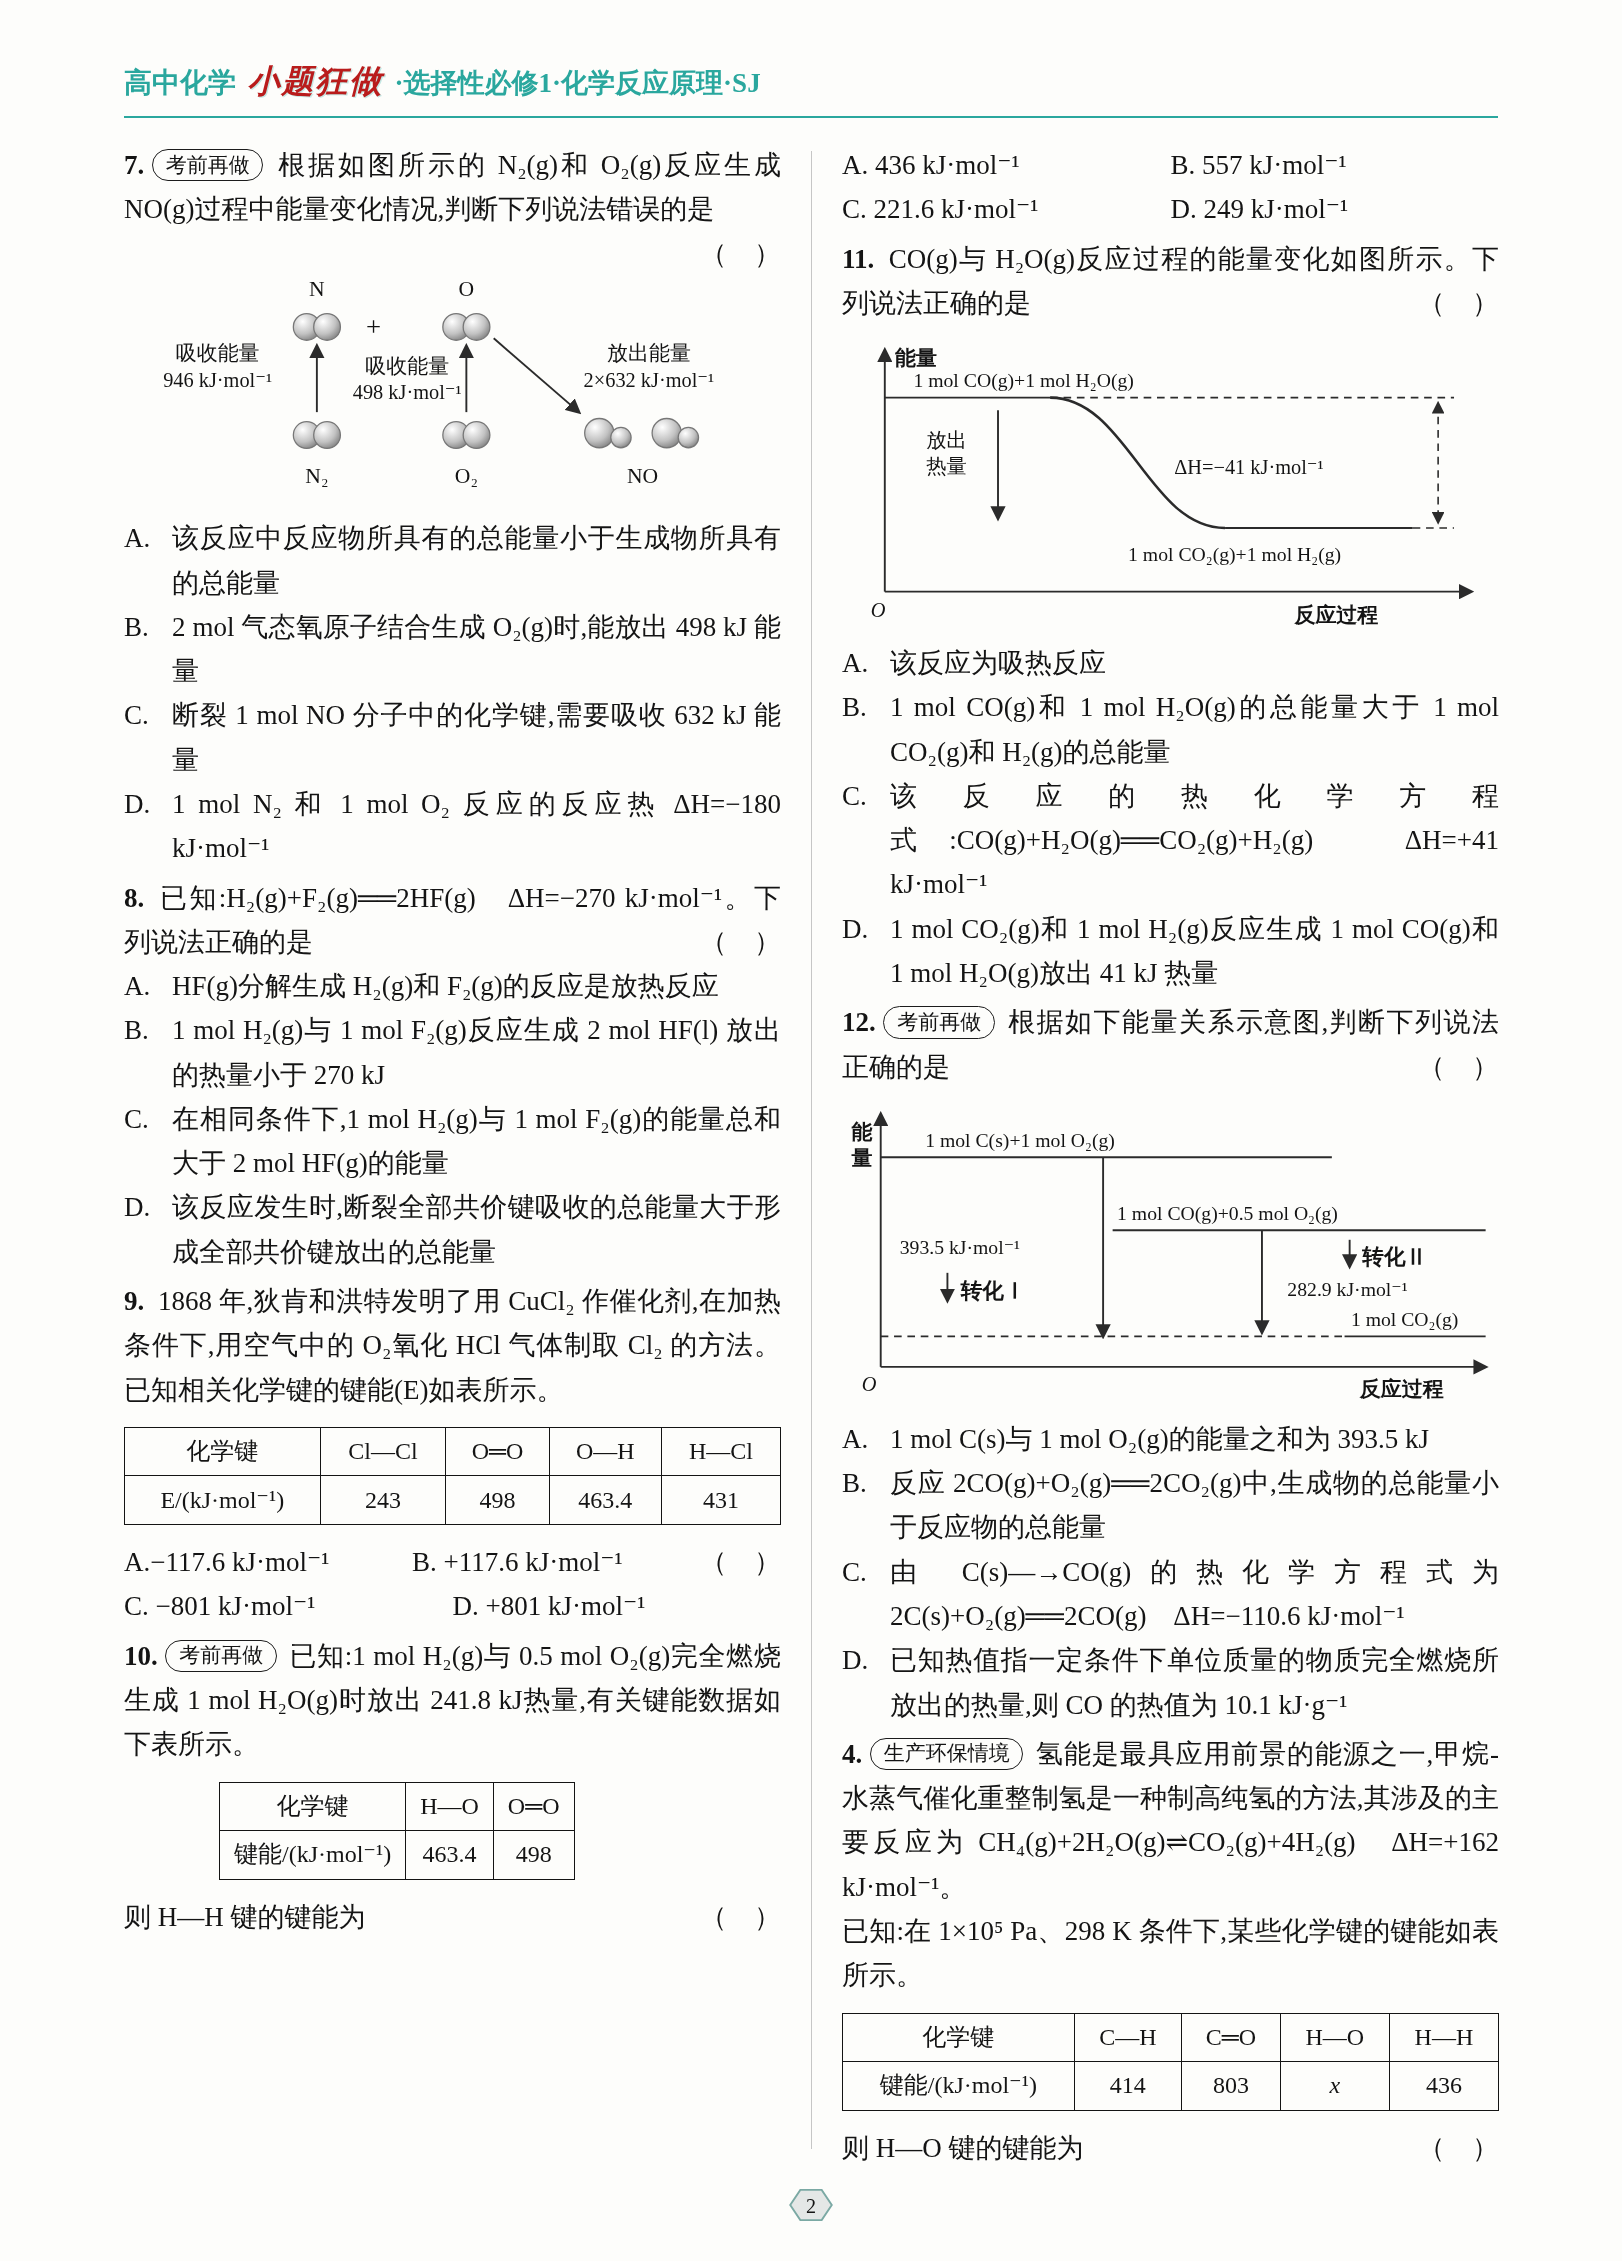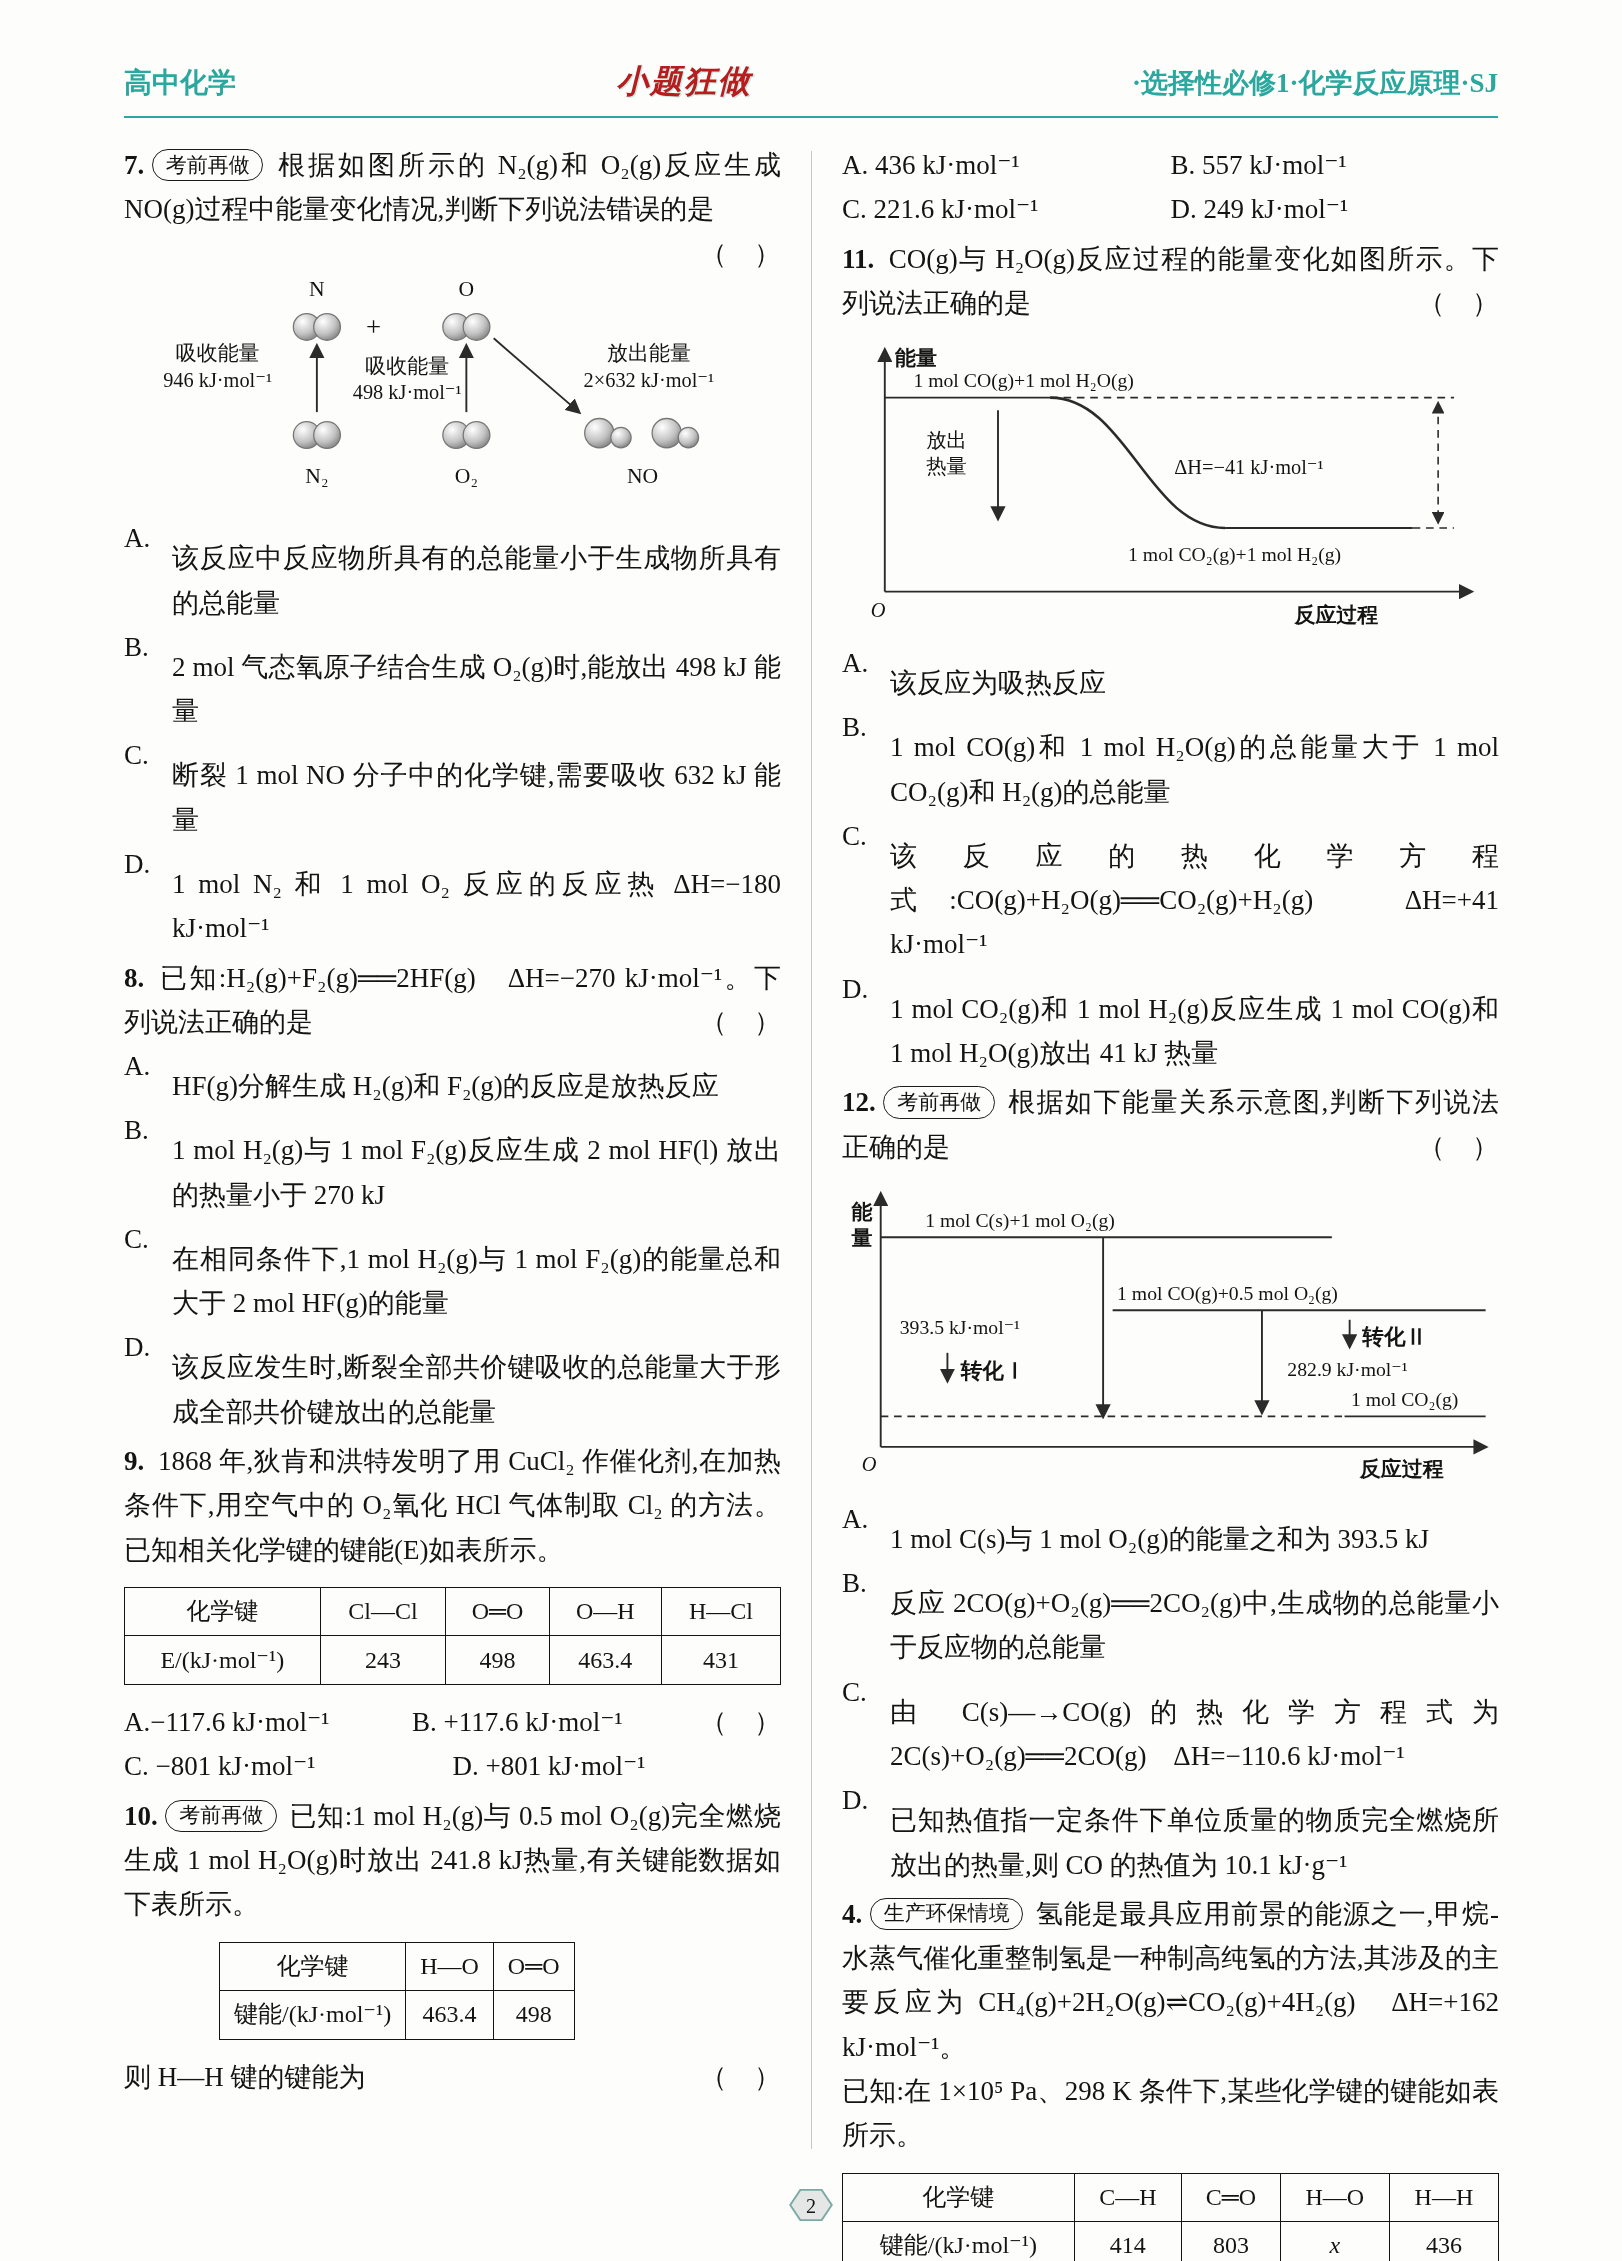--- a/index.html
+++ b/index.html
@@ -6,21 +6,21 @@
   body { background:#d9d9d6; }
   .page {
     width:1622px; height:2261px; background:#fdfdfb; position:relative;
     margin:0 auto; overflow:hidden; color:#141414;
     font-family:"Liberation Serif","DejaVu Serif",serif;
   }
   
   .header {
     position:absolute; top:60px; left:124px; right:124px;
     display:flex; align-items:baseline; gap:11.5px;
-    color:#2aa79e; padding-bottom:11.5px; border-bottom:2.5px solid #2aa79e;justify-content:space-between;
+    color:#2aa79e; padding-bottom:11.5px; border-bottom:2.5px solid #2aa79e;
   }
   .h-subject { font-size:28px; font-weight:bold; }
   .h-logo {
     font-size:32px; font-weight:bold; font-style:italic; letter-spacing:1.9px;
     color:#b91c1c; text-shadow:1.3px 1.3px 0 #c4e8e4;
     font-family:"Liberation Sans",sans-serif;
   }
   .h-series { font-size:27px; font-weight:bold; }
   
   .columns { position:absolute; top:143px; left:124px; display:flex; gap:61px; }
@@ -32,21 +32,21 @@
   .qnum { font-weight:bold; margin-right:6.4px; }
   .badge {
     display:inline-block; border:1.9px solid #1c1c1c; border-radius:24px;
     padding:0.6px 12.7px 2.5px; font-size:21px; line-height:1.3;
     position:relative; top:-2.5px; margin:0 5.1px 0 1.3px;
     font-family:"Liberation Sans",sans-serif;
   }
   .bracket { float:right; }
   .option { display:flex; }
   .opt-label { flex:0 0 48px; }
-  .opt-text { flex:1;margin-top:20px; }
+  .opt-text { flex:1; }
   .opt-pair { display:flex; }
   .opt-pair .cell { flex:0 0 50%; }
   .ans-row { display:flex; }
   .ans-row .cell4 { flex:0 0 25%; }
   
   .ktable { border-collapse:collapse; text-align:center; font-size:24px; line-height:1.55; margin:15.3px 0; }
   .ktable td { border:1.9px solid #141414; padding:5.1px 14px; }
   .w100 { width:100%; }
   .indent { margin-left:95px; }
   .var { font-style:italic; }

